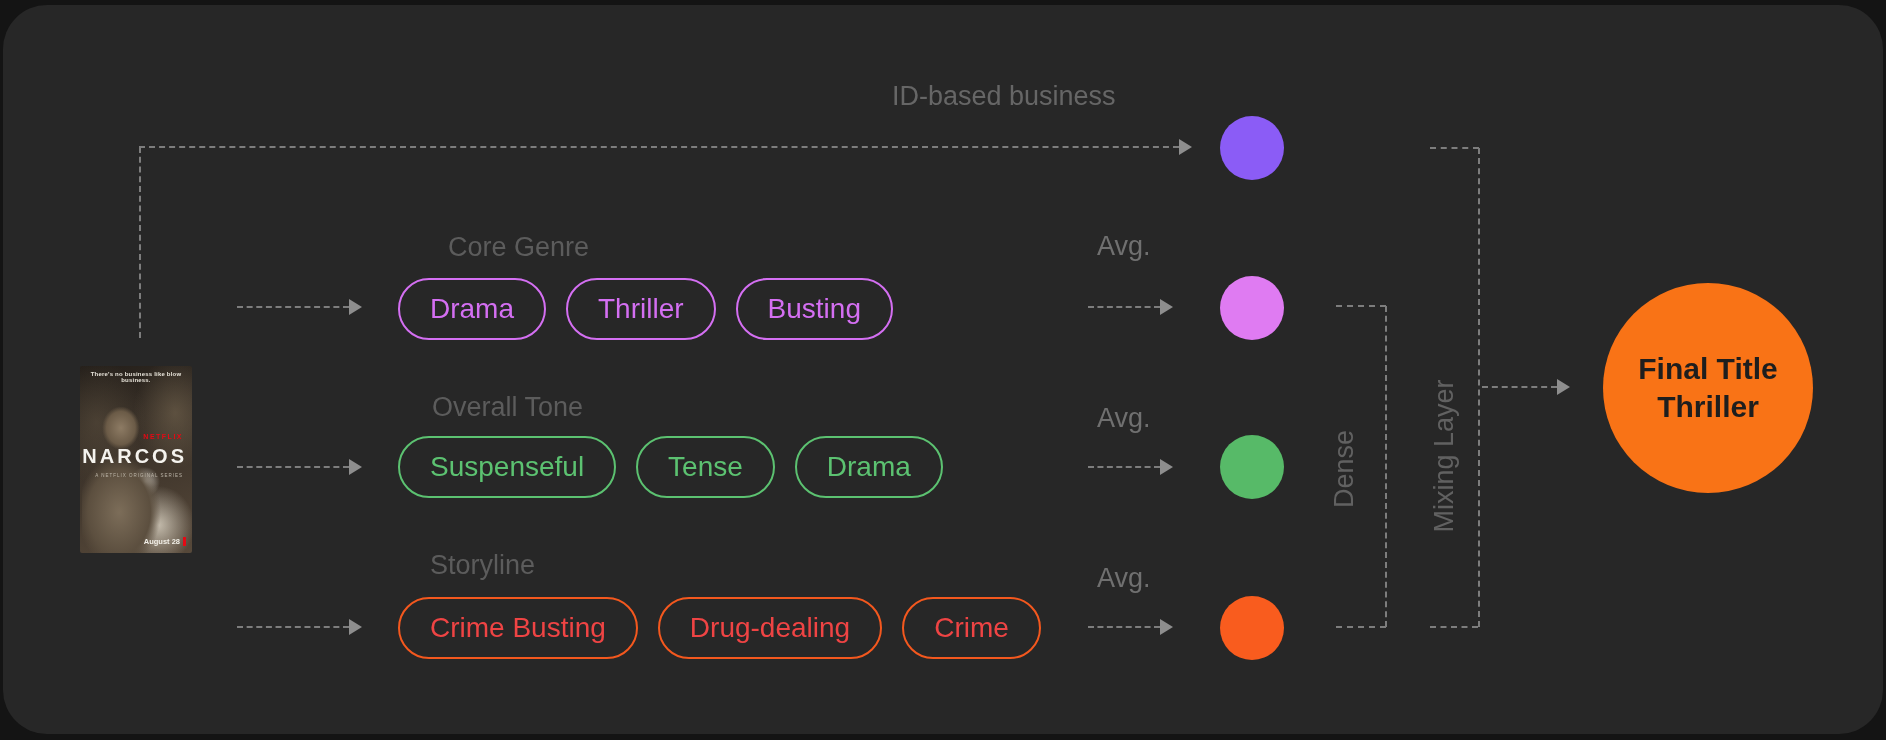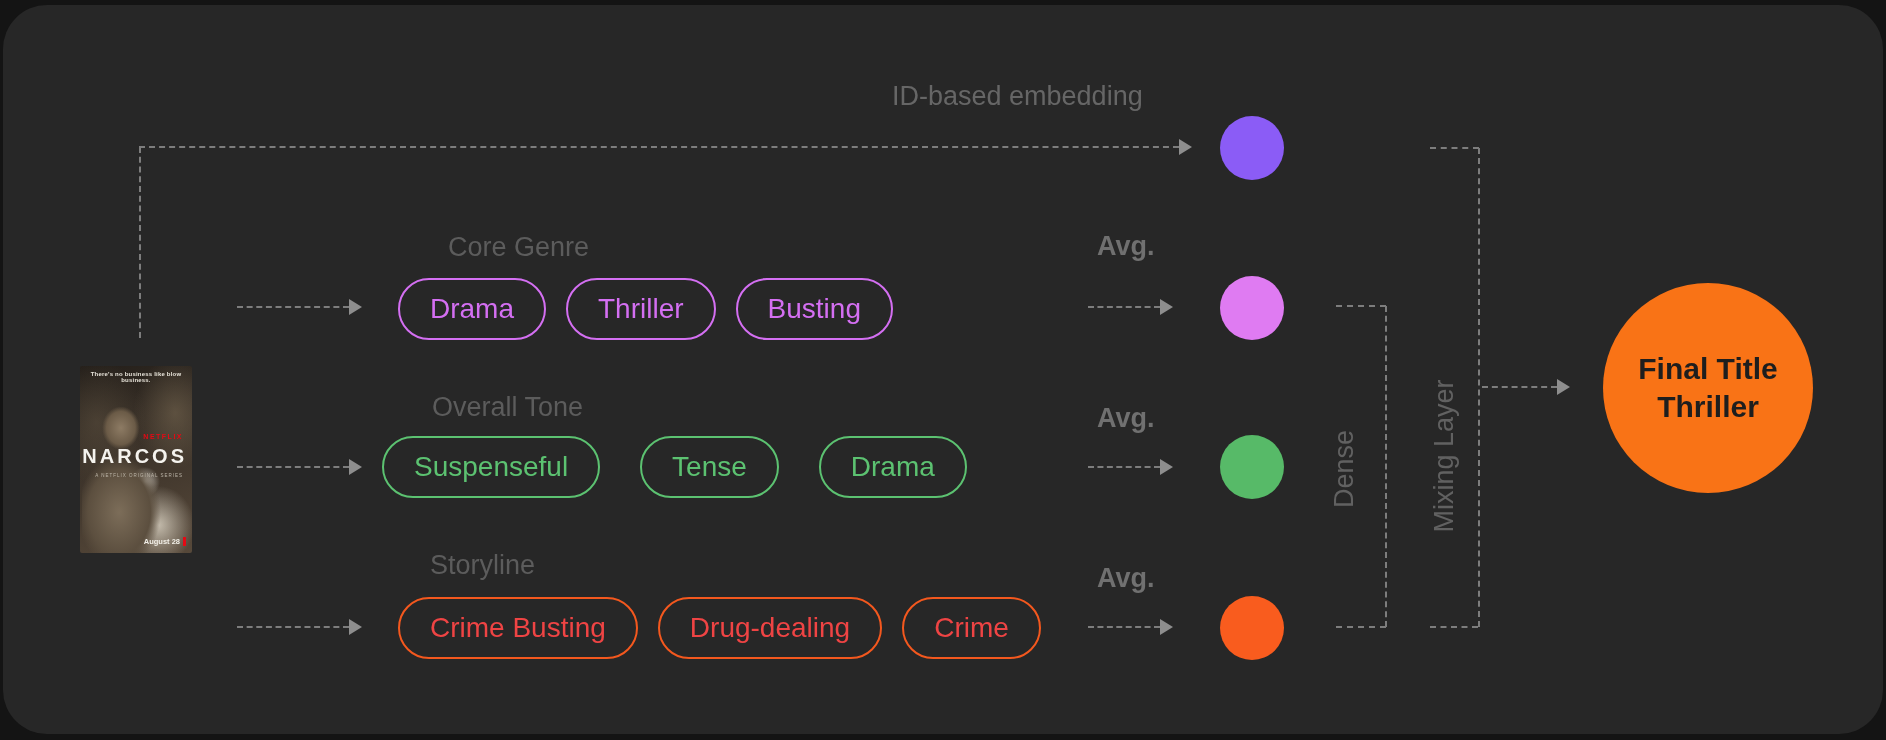--- a/index.html
+++ b/index.html
@@ -8,21 +8,21 @@
   .panel{position:absolute;left:3px;top:5px;right:3px;bottom:6px;background:#272727;border-radius:44px;}
 
   
   .hline{position:absolute;height:0;border-top:2px dashed #7d7d7d;}
   .vline{position:absolute;width:0;border-left:2px dashed #7d7d7d;}
   .arrowhead{position:absolute;width:0;height:0;border-top:8px solid transparent;
              border-bottom:8px solid transparent;border-left:13px solid #8e8e8e;}
 
   
   .seclabel{position:absolute;font-size:27px;font-weight:500;color:#5c5c5c;white-space:nowrap;}
-  .avglabel{position:absolute;font-size:27px;font-weight:700;color:#707070;white-space:nowrap;}
+  .avglabel{position:absolute;font-size:27px;font-weight:400;color:#707070;white-space:nowrap;}
   .idlabel{position:absolute;font-size:27px;font-weight:500;color:#666666;white-space:nowrap;}
   .vlabel{position:absolute;font-size:27px;font-weight:500;color:#616161;white-space:nowrap;
           transform:translate(-50%,-50%) rotate(-90deg);}
 
   
   .pillrow{position:absolute;display:flex;gap:20px;align-items:center;}
   .pill{height:58px;border:2px solid;border-radius:31px;display:flex;align-items:center;
         justify-content:center;padding:0 30px;font-size:28px;font-weight:500;white-space:nowrap;}
   .pill.purple{border-color:#d46ff2;color:#d46ff2;}
   .pill.green {border-color:#5cc271;color:#5cc271;}
@@ -77,39 +77,39 @@
     <div class="tagline">There's no business like blow business.</div>
     <div class="brand">NETFLIX</div>
     <div class="title">NARCOS</div>
     <div class="series">A NETFLIX ORIGINAL SERIES</div>
     <div class="date">August 28</div>
   </div>
 
   <div class="vline" style="left:139px;top:147px;height:191px;"></div>
   <div class="hline" style="left:139px;top:146px;width:1040px;"></div>
   <div class="arrowhead" style="left:1179px;top:139px;"></div>
-  <div class="idlabel" style="left:892px;top:81px;">ID-based embedding</div>
+  <div class="idlabel" style="left:892px;top:81px;">ID-based business</div>
 
   <div class="hline" style="left:237px;top:306px;width:112px;"></div>
   <div class="arrowhead" style="left:349px;top:299px;"></div>
   <div class="hline" style="left:237px;top:466px;width:112px;"></div>
   <div class="arrowhead" style="left:349px;top:459px;"></div>
   <div class="hline" style="left:237px;top:626px;width:112px;"></div>
   <div class="arrowhead" style="left:349px;top:619px;"></div>
 
   <div class="seclabel" style="left:448px;top:232px;">Core Genre</div>
   <div class="seclabel" style="left:432px;top:392px;">Overall Tone</div>
   <div class="seclabel" style="left:430px;top:550px;">Storyline</div>
 
   <div class="pillrow" style="left:398px;top:278px;">
     <div class="pill purple">Drama</div>
     <div class="pill purple">Thriller</div>
     <div class="pill purple">Busting</div>
   </div>
-  <div class="pillrow" style="left:382px;top:436px;gap:40px;">
+  <div class="pillrow" style="left:398px;top:436px;">
     <div class="pill green">Suspenseful</div>
     <div class="pill green">Tense</div>
     <div class="pill green">Drama</div>
   </div>
   <div class="pillrow" style="left:398px;top:597px;">
     <div class="pill orange">Crime Busting</div>
     <div class="pill orange">Drug-dealing</div>
     <div class="pill orange">Crime</div>
   </div>
 

